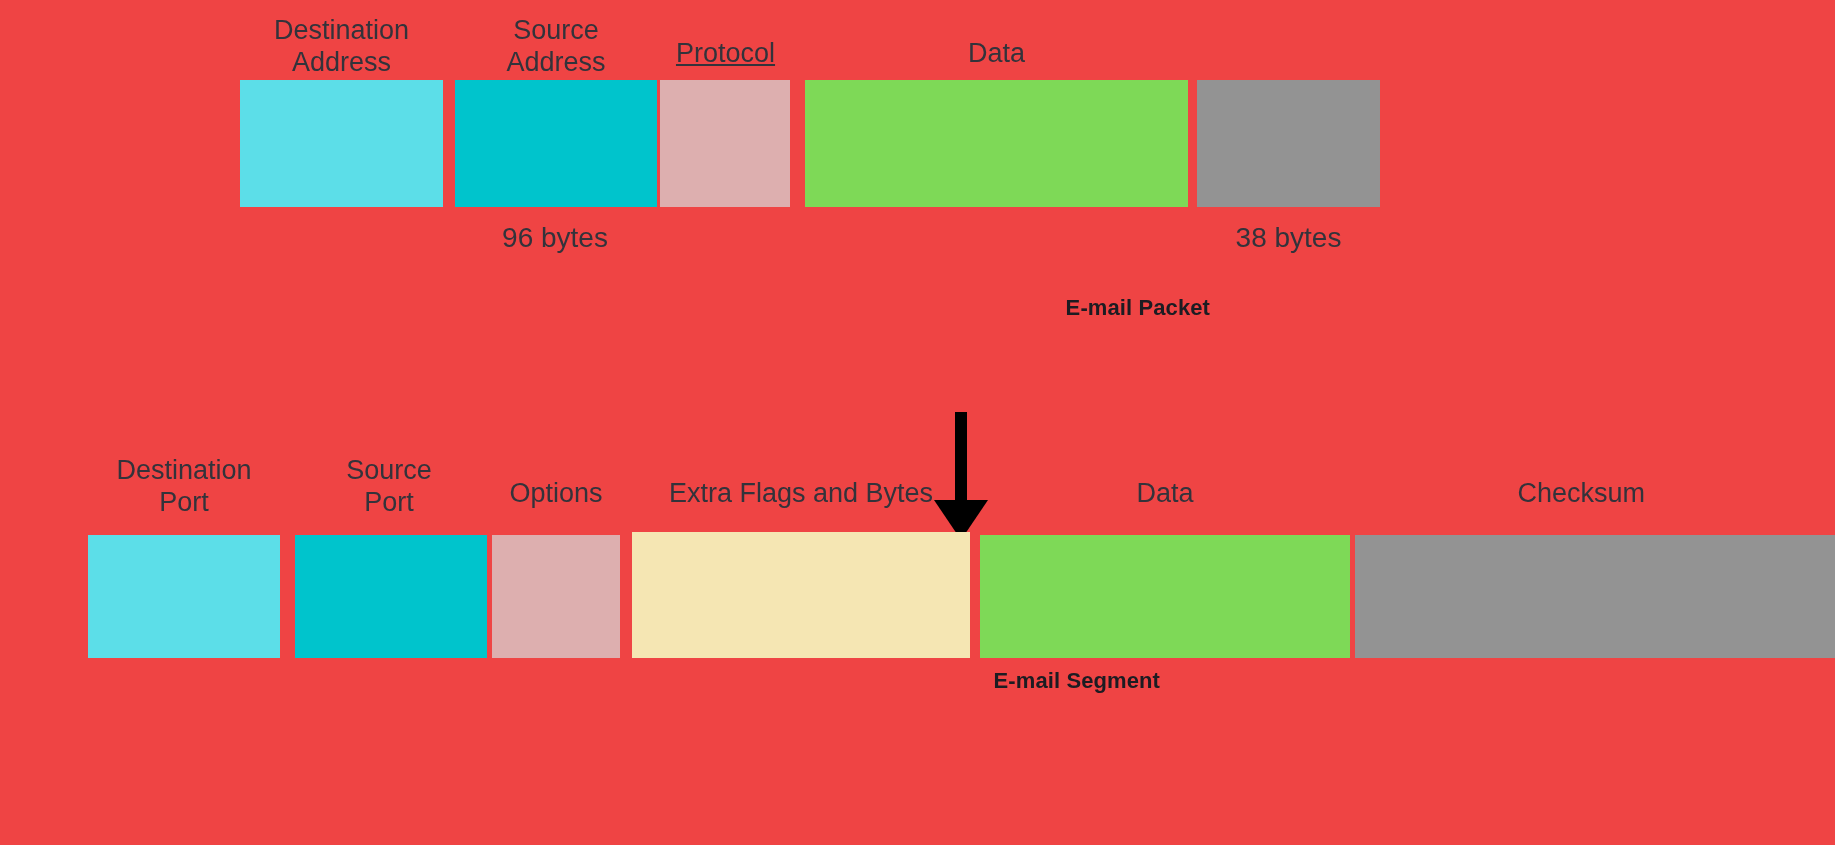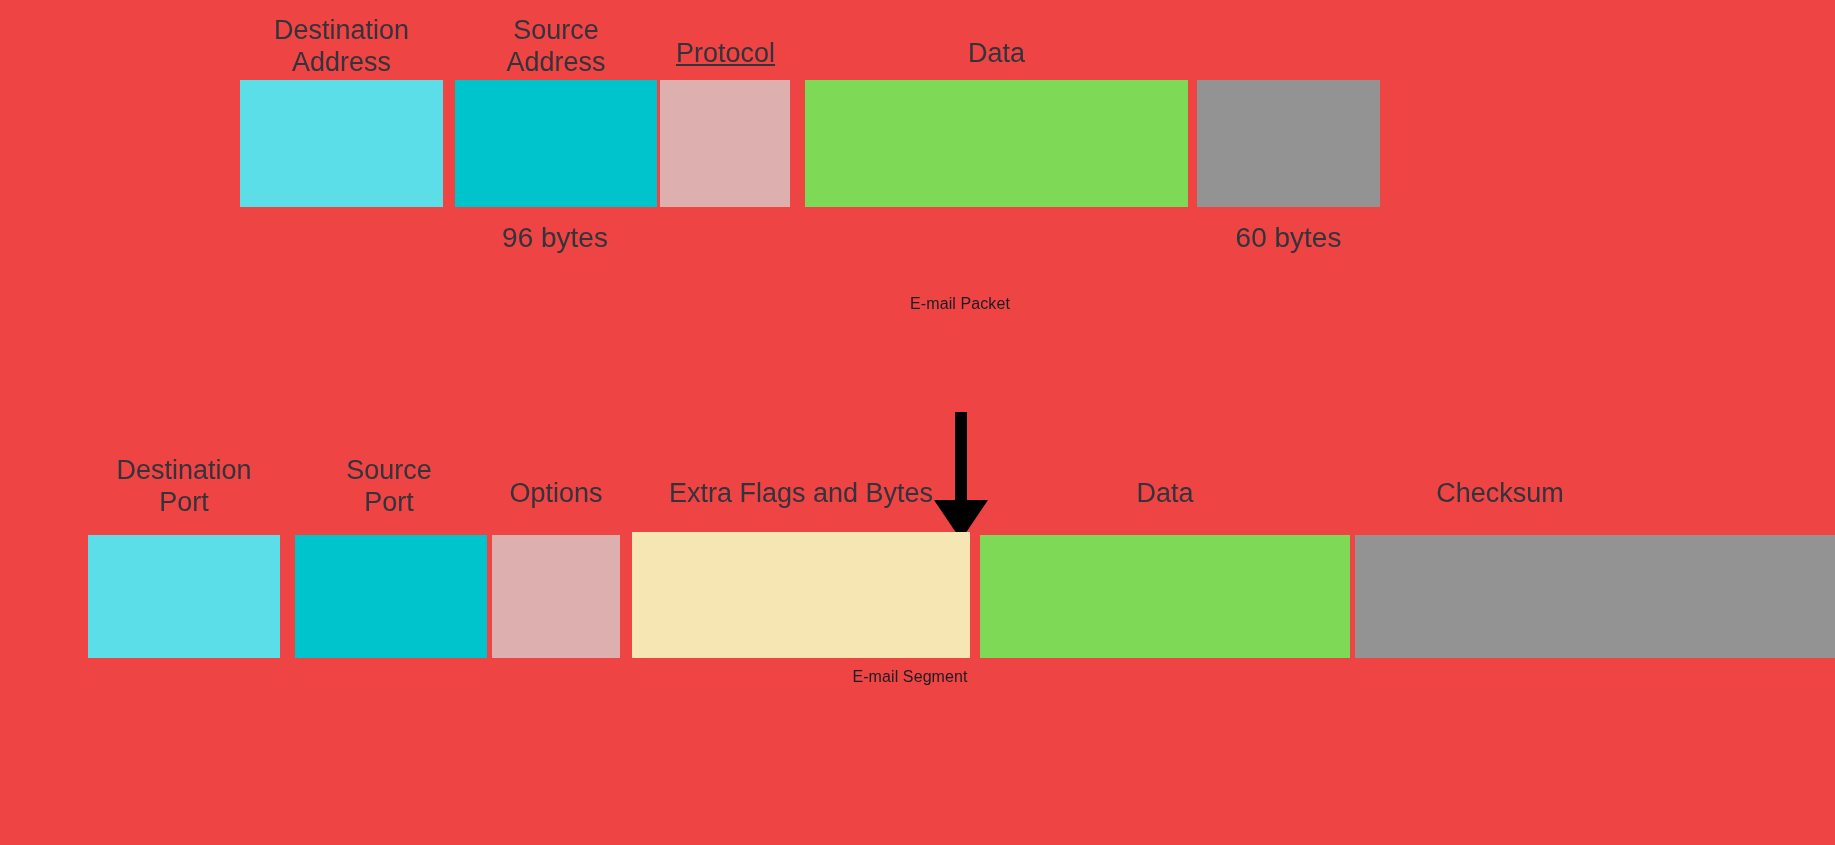--- a/index.html
+++ b/index.html
@@ -38,23 +38,23 @@
   .size-label {
     position: absolute;
     text-align: center;
     font-size: 28px;
     line-height: 1.15;
     color: #33333b;
     font-weight: 400;
   }
   .caption {
     position: absolute;
-    text-align: center;
-    font-size: 16px;
-    font-weight: 400;
+    text-align: right;
+    font-size: 22px;
+    font-weight: 700;
     color: #1c1c22;
     letter-spacing: 0.1px;
   }
 
   
   .flow-arrow {
     position: absolute;
     left: 930px;
     top: 412px;
     width: 62px;
@@ -87,42 +87,42 @@
     <div class="field-label" style="left:648px; top:38px; width:155px;text-decoration:underline;">Protocol</div>
     <div class="field-label" style="left:805px; top:38px; width:383px;">Data</div>
 
     <div class="field-box" style="left:240px; top:80px; width:203px; height:127px; background:#5CDEE8;"></div>
     <div class="field-box" style="left:455px; top:80px; width:202px; height:127px; background:#00C4CC;"></div>
     <div class="field-box" style="left:660px; top:80px; width:130px; height:127px; background:#DDAFAF;"></div>
     <div class="field-box" style="left:805px; top:80px; width:383px; height:127px; background:#7ED957;"></div>
     <div class="field-box" style="left:1197px; top:80px; width:183px; height:127px; background:#939393;"></div>
 
     <div class="size-label" style="left:420px; top:222px; width:270px;">96 bytes</div>
-    <div class="size-label" style="left:1177px; top:222px; width:223px;">60 bytes</div>
+    <div class="size-label" style="left:1177px; top:222px; width:223px;">38 bytes</div>
 
     <div class="caption" style="left:710px; top:295px; width:500px;">E-mail Packet</div>
   </div>
 
   <div class="flow-arrow">
     <svg width="62" height="128" viewBox="0 0 62 128" xmlns="http://www.w3.org/2000/svg">
       <rect x="25" y="0" width="12" height="92" fill="#000000"></rect>
       <path d="M 4 88 L 58 88 L 31 128 Z" fill="#000000"></path>
     </svg>
   </div>
 
   <div class="diagram-row">
 
     <div class="field-label" style="left:84px; top:455px; width:200px;">Destination
 Port</div>
     <div class="field-label" style="left:291px; top:455px; width:196px;">Source
 Port</div>
     <div class="field-label" style="left:480px; top:478px; width:152px;">Options</div>
     <div class="field-label" style="left:632px; top:478px; width:338px;">Extra Flags and Bytes</div>
     <div class="field-label" style="left:980px; top:478px; width:370px;">Data</div>
-    <div class="field-label" style="left:1355px; top:478px; width:290px;">Checksum</div>
+    <div class="field-label" style="left:1355px; top:478px; width:290px;text-align:right;">Checksum</div>
 
     <div class="field-box" style="left:88px; top:535px; width:192px; height:123px; background:#5CDEE8;"></div>
     <div class="field-box" style="left:295px; top:535px; width:192px; height:123px; background:#00C4CC;"></div>
     <div class="field-box" style="left:492px; top:535px; width:128px; height:123px; background:#DDAFAF;"></div>
     <div class="field-box" style="left:632px; top:532px; width:338px; height:126px; background:#F5E6B3;"></div>
     <div class="field-box" style="left:980px; top:535px; width:370px; height:123px; background:#7ED957;"></div>
     <div class="field-box" style="left:1355px; top:535px; width:480px; height:123px; background:#939393;"></div>
 
     <div class="caption" style="left:660px; top:668px; width:500px;">E-mail Segment</div>
   </div>

